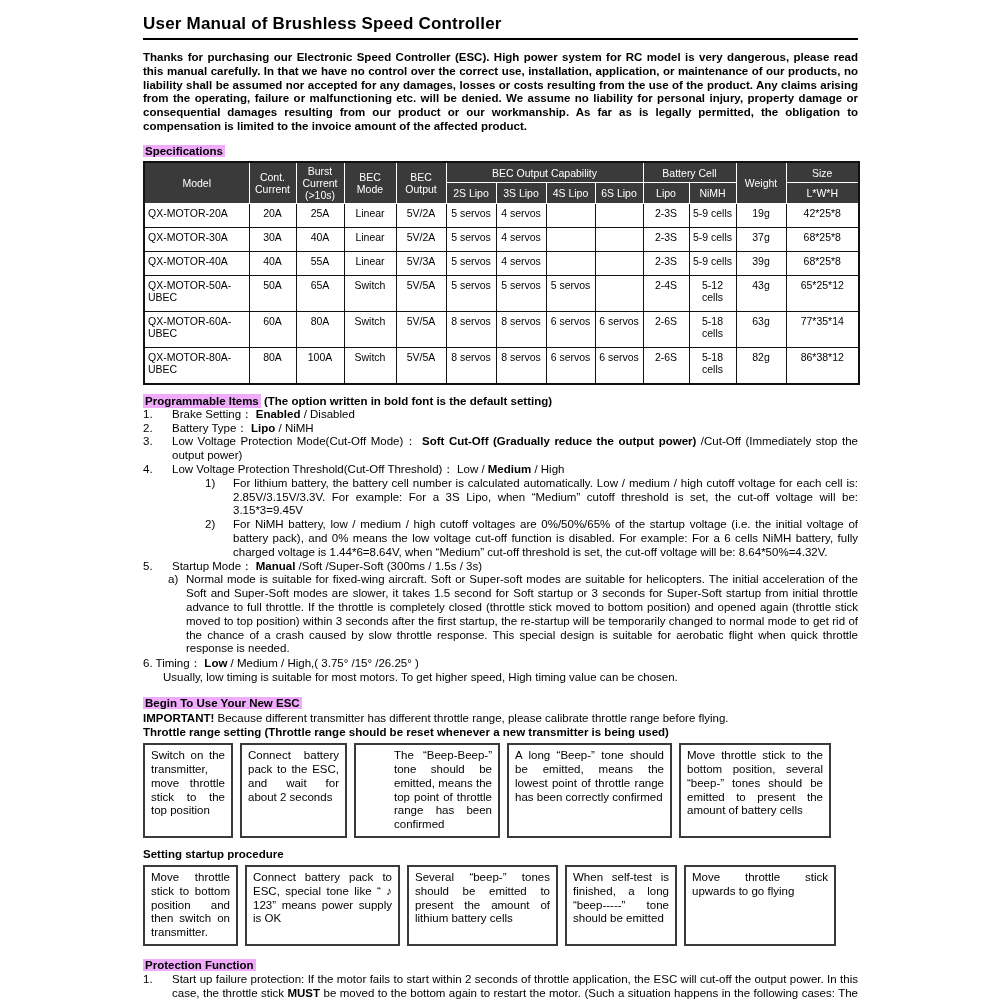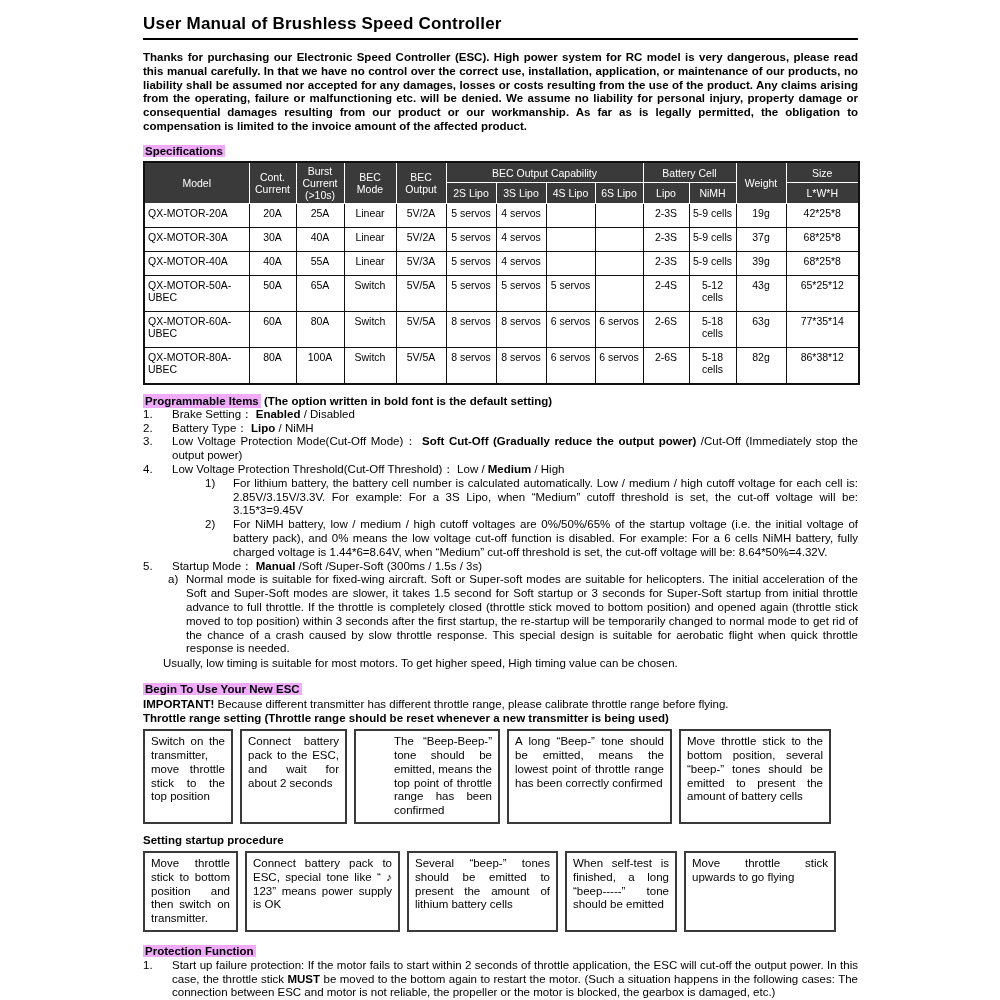--- a/index.html
+++ b/index.html
@@ -224,20 +224,21 @@
       <span class="txt">For NiMH battery, low / medium / high cutoff voltages are 0%/50%/65% of the startup voltage (i.e. the initial voltage of battery pack), and 0% means the low voltage cut-off function is disabled. For example: For a 6 cells NiMH battery, fully charged voltage is 1.44*6=8.64V, when “Medium” cut-off threshold is set, the cut-off voltage will be: 8.64*50%=4.32V.</span>
     </div>
     <div class="li">
       <span class="num">5.</span>
       <span class="txt"><span>Startup Mode： </span><span class="b">Manual</span><span> /Soft /Super-Soft (300ms / 1.5s / 3s)</span></span>
     </div>
     <div class="sub-a">
       <span class="num">a)</span>
       <span class="txt">Normal mode is suitable for fixed-wing aircraft. Soft or Super-soft modes are suitable for helicopters. The initial acceleration of the Soft and Super-Soft modes are slower, it takes 1.5 second for Soft startup or 3 seconds for Super-Soft startup from initial throttle advance to full throttle. If the throttle is completely closed (throttle stick moved to bottom position) and opened again (throttle stick moved to top position) within 3 seconds after the first startup, the re-startup will be temporarily changed to normal mode to get rid of the chance of a crash caused by slow throttle response. This special design is suitable for aerobatic flight when quick throttle response is needed.</span>
     </div>
+    <div class="line6"><span>6. Timing： </span><span class="b">Low</span><span> / Medium / High,( 3.75°  /15°  /26.25°  )</span></div>
     <div class="line6-note">Usually, low timing is suitable for most motors. To get higher speed, High timing value can be chosen.</div>
   </div>
 
   <div>
     <div><span class="hl">Begin To Use Your New ESC</span></div>
     <div class="important-line"><span class="b">IMPORTANT!</span><span> Because different transmitter has different throttle range, please calibrate throttle range before flying.</span></div>
     <div class="heading-line">Throttle range setting (Throttle range should be reset whenever a new transmitter is being used)</div>
 
     <div class="box-row t-row">
       <div class="stepbox tb1">Switch on the transmitter, move throttle stick to the top position</div>

